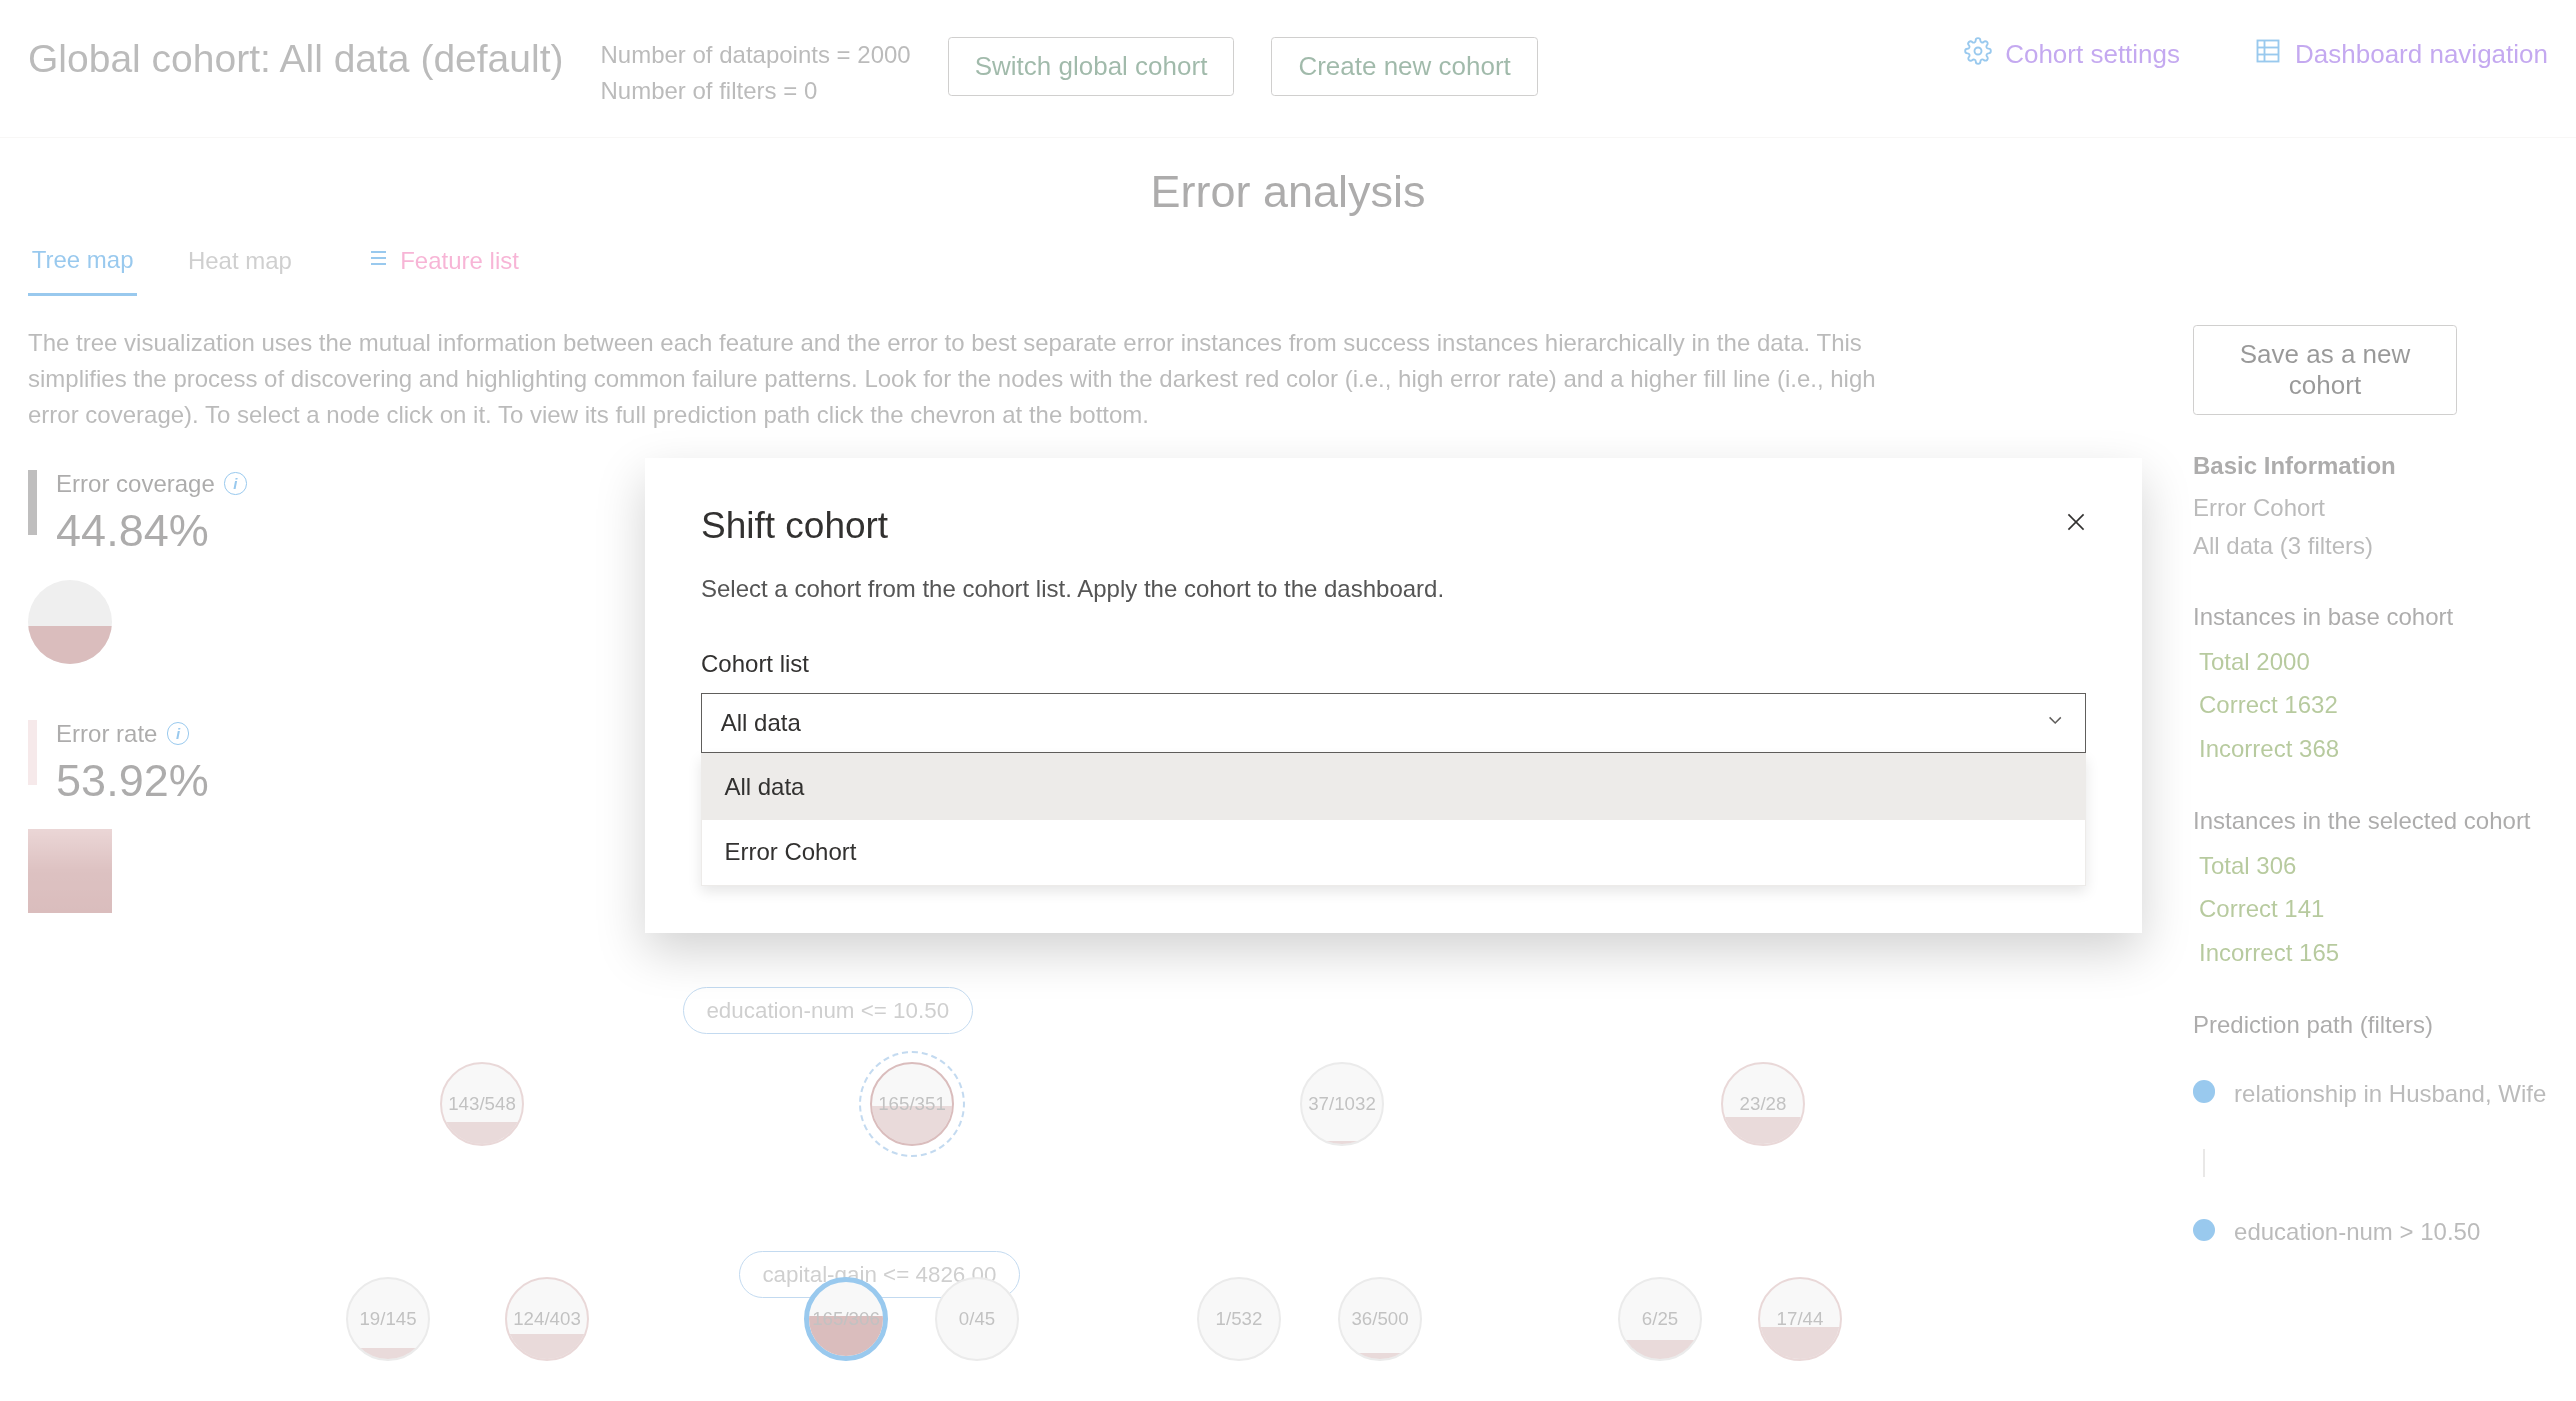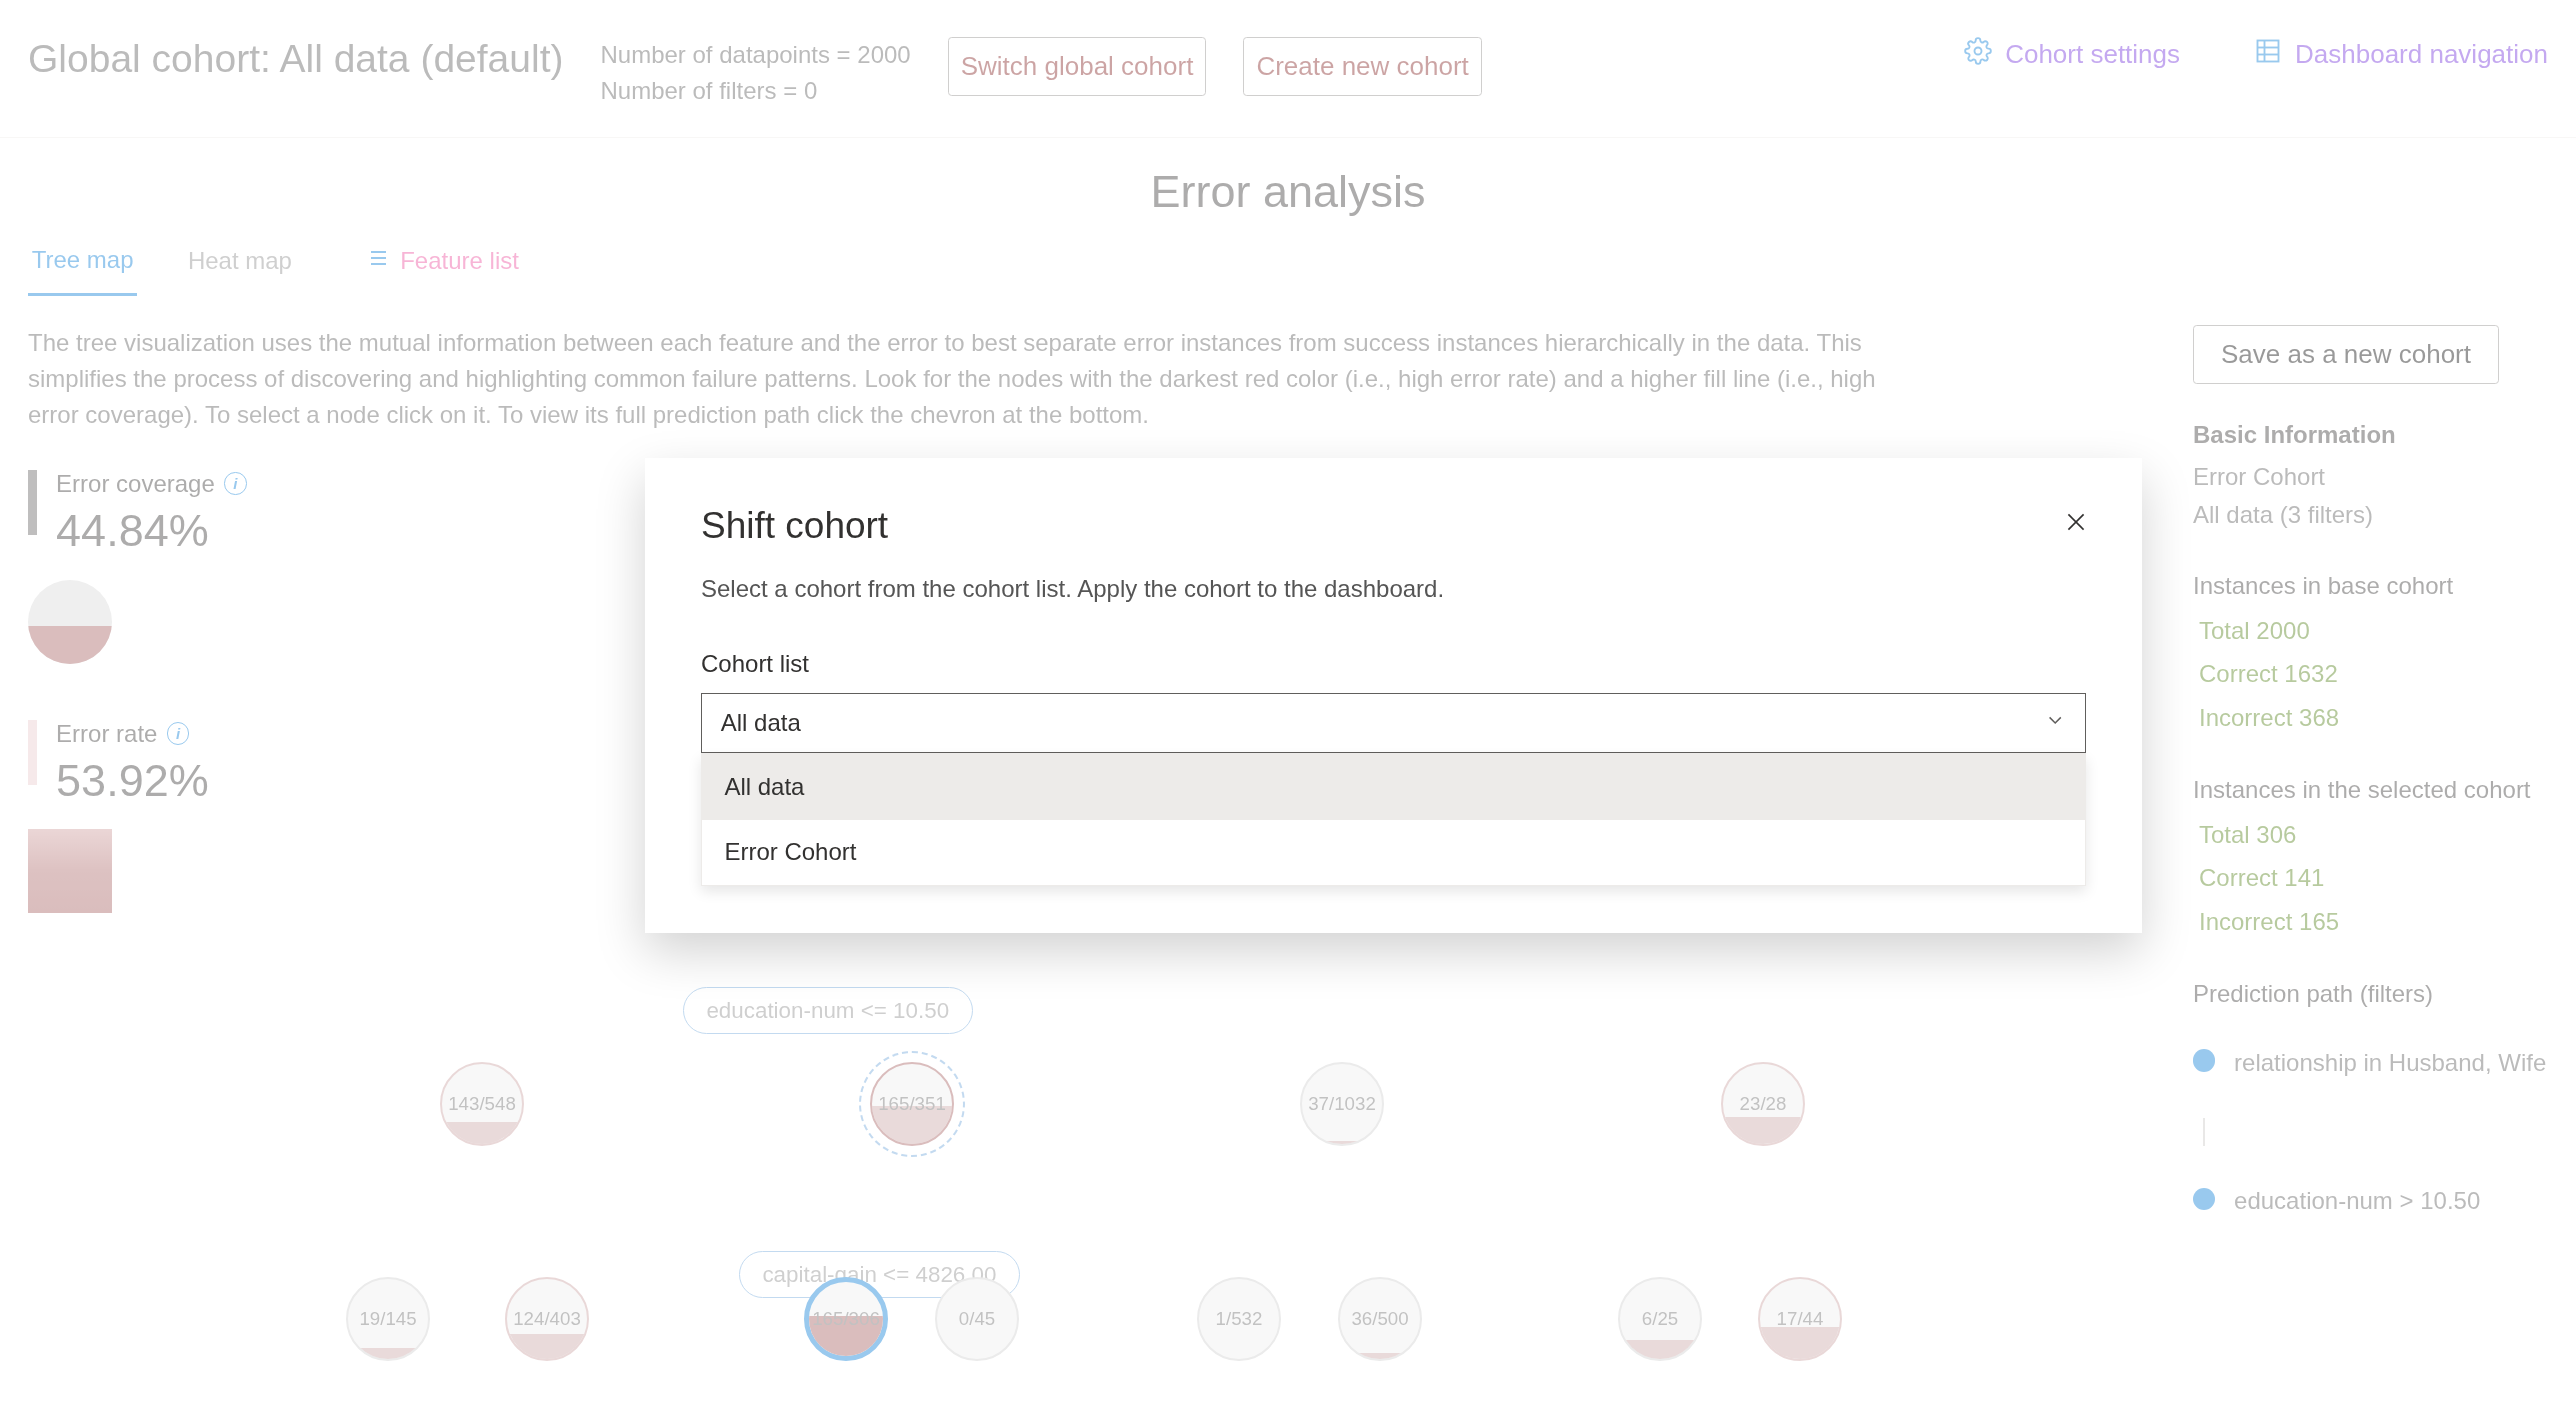--- a/index.html
+++ b/index.html
@@ -1,21 +1,21 @@
 <!DOCTYPE html>
 <html style="font-size:15px"><head>
 <meta charset="utf-8">
 <style>
   * { box-sizing: border-box; font-family: "Segoe UI", -apple-system, sans-serif; }
   body { margin: 0; background: #fff; color: #323130; width: 2576px; height: 1401px; position: relative; overflow: hidden; transform-origin: top left; }
 
   .topbar { display: flex; align-items: flex-start; padding: 37px 28px 28px 28px; gap: 37px; }
   .topbar-title { font-size: 39px; font-weight: 400; color: #555; }
   .topbar-meta { font-size: 24px; color: #555; line-height: 1.5; }
-  .topbar-btn { border: 0.9px solid #8a8886; background: #fff; font-size: 26px; padding: 13px 12px; border-radius: 3.7px; cursor: pointer; color: #7f1d1d; }
+  .topbar-btn { border: 0.9px solid #8a8886; background: #fff; font-size: 26px; padding: 13px 26px; border-radius: 3.7px; cursor: pointer; color: #14532d; }
   .topbar-spacer { flex: 1; }
   .topbar-link { display: flex; align-items: center; gap: 13px; color: #6d28d9; font-size: 26px; margin-left: 37px; cursor: pointer; }
   .topbar-link svg { width: 28px; height: 28px; }
 
   .divider-line { height: 0.9px; background: #edebe9; margin: 0 0 28px 0; }
 
   .page-title { font-size: 45px; font-weight: 400; margin: 28px 28px 18.7px 28px; text-align: center; }
   .tabs { display: flex; align-items: center; gap: 47px; margin: 0 28px; font-size: 24px; border-bottom: 0.9px solid transparent; }
   .tab { padding: 9.4px 3.7px 18.7px 3.7px; color: #888; cursor: pointer; }
   .tab.active { color: #0078d4; border-bottom: 3.7px solid #0078d4; }
@@ -41,21 +41,21 @@
 
   .tree-area { position: relative; height: 655px; margin-top: -94px; }
   .tree-node { position: absolute; width: 84px; height: 84px; border-radius: 50%; background: #eee; border: 2.8px solid #ccc; display: flex; flex-direction:column; justify-content:flex-end; align-items: center; overflow: hidden; }
   .tree-node .fill { width:100%; background:#a35a5a80; }
   .tree-node .lab { position:absolute; top:50%; left:50%; transform:translate(-50%,-50%); font-size:18.7px; color:#666; white-space:nowrap; }
   .tree-node.sel { border:5.6px solid #0078d4; }
   .tree-node.dashed-ring { outline: 2.8px dashed #6aa3d9; outline-offset: 9.4px; }
   .tree-chip { position:absolute; border:1.9px solid #6aa3d9; border-radius:28px; padding:9.4px 22.4px; font-size:22.4px; color:#888; background:#fff; }
 
   .right-panel { width: 355px; flex-shrink:0; }
-  .save-btn { width: 306px; border: 0.9px solid #8a8886; background:#fff; font-size:26px; padding:13px 26px; border-radius:3.7px; cursor:pointer; margin-bottom:37px; display:block; }
+  .save-btn { width: 264px; border: 0.9px solid #8a8886; background:#fff; font-size:26px; padding:13px 26px; border-radius:3.7px; cursor:pointer; margin-bottom:37px; display:block; }
   .info-h { font-size:24px; font-weight:600; margin-bottom:9.4px; }
   .info-line { font-size:24px; color:#555; line-height:1.6; }
   .info-block { margin-bottom:37px; }
   .info-value { font-size:24px; color:#4d7c0f; margin-left:6px; line-height:1.8; }
   .pred-item { display:flex; gap:18.7px; align-items:flex-start; margin:36px 0; }
   .pred-dot { width:22.4px; height:22.4px; border-radius:50%; background:#0078d4; margin-top:5.6px; flex-shrink:0; }
   .pred-connector { width:1.9px; height:28px; background:#c8c6c4; margin-left:10.3px; }
 
   
   .overlay { position:absolute; inset:0; background:rgba(255,255,255,0.6); }

